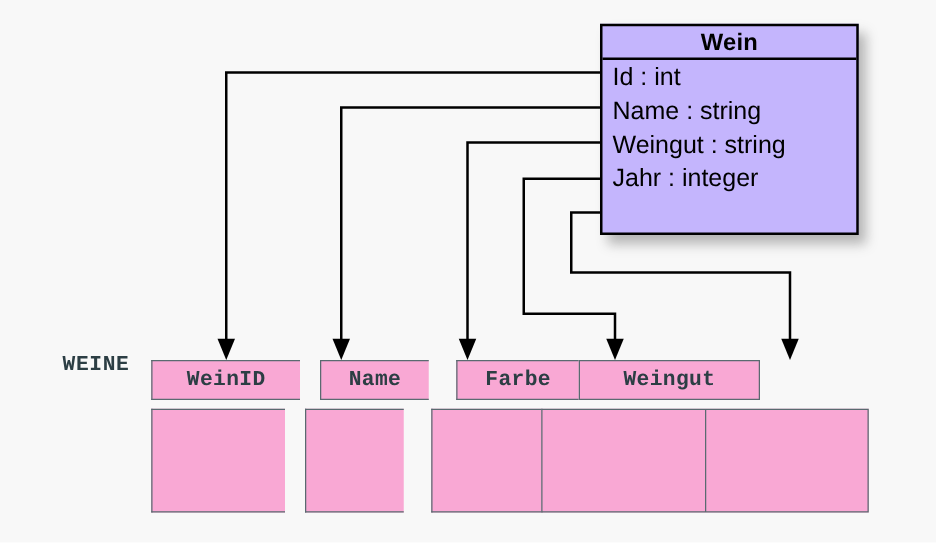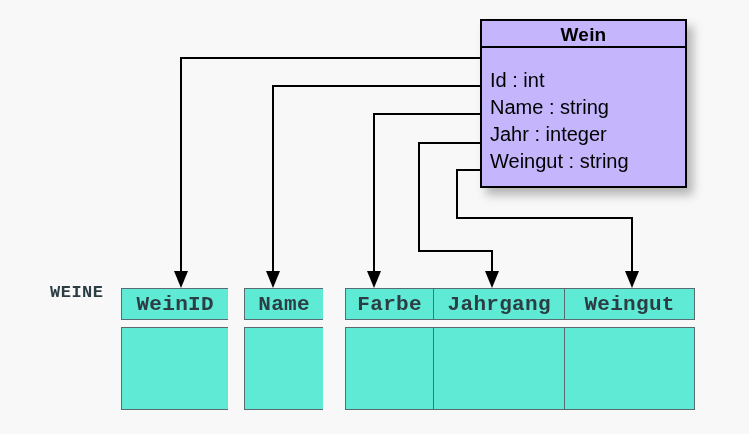--- a/index.html
+++ b/index.html
@@ -54,21 +54,21 @@
     line-height: 27px;
     text-align: center;
     font-weight: bold;
     font-size: 19px;
     color: #000000;
     border-bottom: 2px solid #000000;
     box-sizing: border-box;
     letter-spacing: 0.2px;
   }
   #uml-attrs {
-    padding: 19px 0 0 0;
+    padding: 1px 0 0 0;
   }
   .uml-attr {
     height: 27px;
     line-height: 27px;
     font-size: 20px;
     color: #000000;
     padding-left: 8px;
     white-space: nowrap;
     overflow: hidden;
   }
@@ -101,27 +101,27 @@
     width: 574px;
     height: 83px;
     display: flex;
     box-sizing: border-box;
     z-index: 4;
   }
   .rel-cell {
     border: 1px solid #5a6a70;
     border-right: none;
     box-sizing: border-box;
-    background: #5eead4;
+    background: #f9a8d4;
     display: flex;
     align-items: center;
     justify-content: center;
     font-family: "Liberation Mono", monospace;
     font-weight: bold;
-    font-size: 21px;
+    font-size: 17px;
     color: #2c3e44;
     letter-spacing: 0.3px;
     white-space: nowrap;
   }
   .rel-cell.last {
     border-right: 1px solid #5a6a70;
   }
   
   .col-0 { width: 119px; }
   .col-1 { width: 87px; margin-left: 16px; }
@@ -160,32 +160,31 @@
       <path class="conn-path" d="M 480 170 L 457 170 L 457 218 L 632 218 L 632 272"></path>
       <polygon class="conn-head" points="625,271 639,271 632,288"></polygon>
     </g>
   </svg>
 
   <div id="uml-box">
     <div id="uml-title">Wein</div>
     <div id="uml-attrs">
       <div class="uml-attr">Id : int</div>
       <div class="uml-attr">Name : string</div>
+      <div class="uml-attr">Weingut : string</div>
       <div class="uml-attr">Jahr : integer</div>
-      <div class="uml-attr">Weingut : string</div>
     </div>
   </div>
 
   <div id="rel-label">WEINE</div>
 
   <div id="rel-header">
     <div class="rel-cell col-0">WeinID</div>
     <div class="rel-cell col-1">Name</div>
     <div class="rel-cell col-2">Farbe</div>
-    <div class="rel-cell col-3">Jahrgang</div>
     <div class="rel-cell col-4 last">Weingut</div>
   </div>
 
   <div id="rel-body">
     <div class="rel-cell col-0"></div>
     <div class="rel-cell col-1"></div>
     <div class="rel-cell col-2"></div>
     <div class="rel-cell col-3"></div>
     <div class="rel-cell col-4 last"></div>
   </div>

